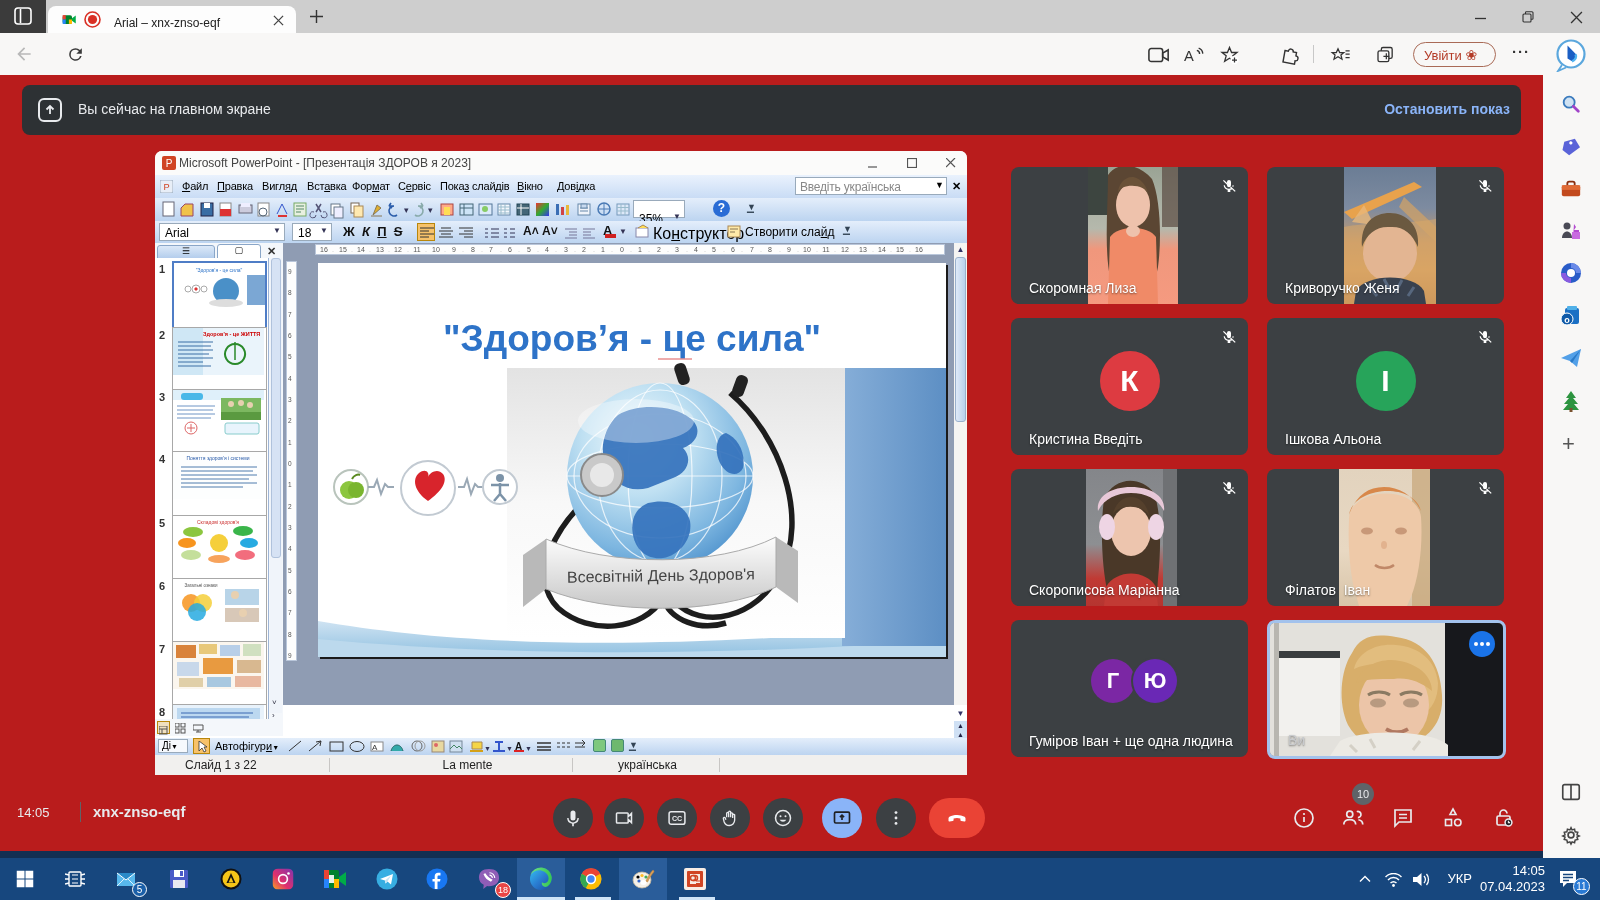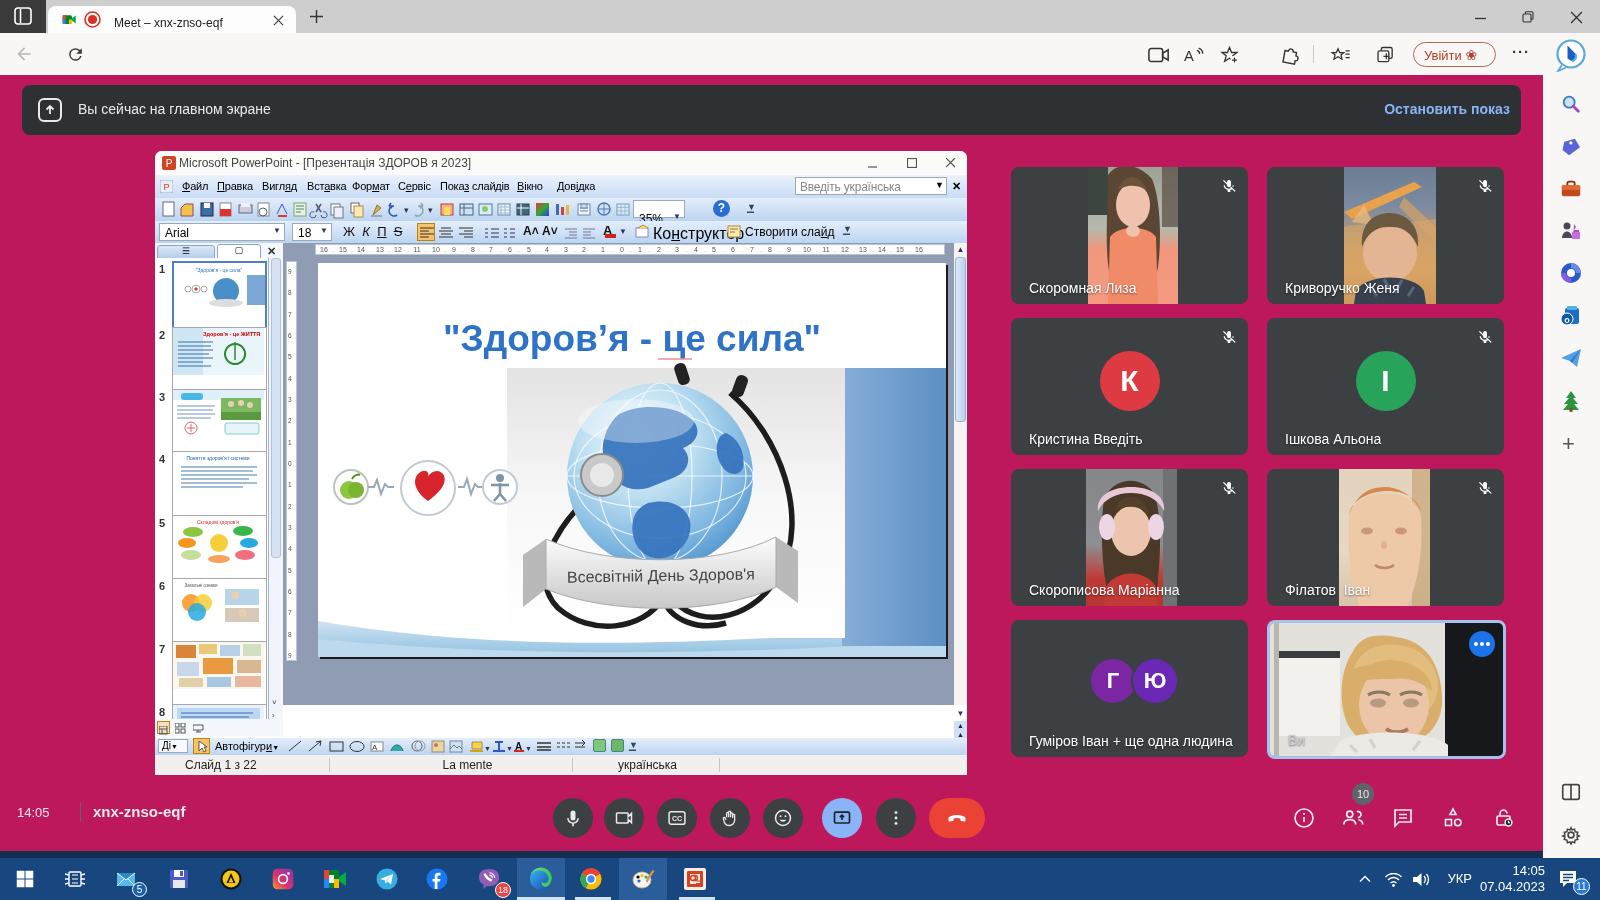--- a/index.html
+++ b/index.html
@@ -11,21 +11,21 @@
 #tabbar { position:absolute; left:0; top:0; width:1600px; height:33px; background:#cecece; }
 #wsbtn { position:absolute; left:0; top:0; width:46px; height:33px; background:#3b3b3b; }
 #wsbtn svg { position:absolute; left:14px; top:7px; }
 #tab { position:absolute; left:48px; top:6px; width:248px; height:27px; background:#fdfdfd; border-radius:8px 8px 0 0; }
 #tabtitle { position:absolute; left:66px; top:10px; font-size:12px; color:#202020; }
 #addrbar { position:absolute; left:0; top:33px; width:1543px; height:42px; background:#f8f7f6; }
 #omnibox { position:absolute; left:107px; top:6px; width:1152px; height:30px; background:#ffffff; border:1px solid #e0e0e0; border-radius:15px; }
 #sidebar { position:absolute; left:1543px; top:33px; width:57px; height:825px; background:#f8f7f6; }
 
 
-#meet { position:absolute; left:0; top:75px; width:1543px; height:783px; background:#be185d; }
+#meet { position:absolute; left:0; top:75px; width:1543px; height:783px; background:#b91c1c; }
 #banner { position:absolute; left:22px; top:10px; width:1499px; height:50px; background:#2d3134; border-radius:8px; }
 #banner .bicon { position:absolute; left:16px; top:13px; width:24px; height:24px; border:2px solid #e8eaed; border-radius:6px; }
 #banner .btext { position:absolute; left:56px; top:16px; font-size:14px; color:#e8eaed; }
 #banner .bstop { position:absolute; right:11px; top:16px; font-size:14px; color:#8ab4f8; font-weight:bold; }
 
 
 #ppt { position:absolute; left:155px; top:76px; width:812px; height:624px; background:#fff; border-radius:7px 7px 0 0; }
 #ppt-title { position:absolute; left:0; top:0; width:812px; height:24px; background:#fbfbfa; border-radius:7px 7px 0 0; }
 #ppt-title .t { position:absolute; left:24px; top:5px; font-size:12px; color:#444;text-align:right; }
 #ppt-menu { position:absolute; left:0; top:24px; width:812px; height:23px; background:linear-gradient(#eaf2fd,#c9dcf5); font-size:11px; color:#000; letter-spacing:-0.2px; }
@@ -171,21 +171,21 @@
               </linearGradient>
             </defs>
         </svg>
         <div class="combo" style="left:478px;top:2px;width:52px;padding:11px 0 0 5px">35%<span style="position:absolute;right:3px;font-size:8px;color:#335">▼</span></div>
         <div style="position:absolute;left:558px;top:2px;width:17px;height:17px;border-radius:9px;background:#2a6cd5;color:#fff;font-size:12px;text-align:center;line-height:17px;font-weight:bold">?</div>
         <div style="position:absolute;left:592px;top:4px;font-size:9px;color:#345">▼<br>▔</div>
       </div>
       <div id="ppt-tb2">
         <div class="combo" style="left:4px;top:2px;width:126px;padding:2px 0 0 5px">Arial<span style="position:absolute;right:3px;font-size:8px;color:#335">▼</span></div>
         <div class="combo" style="left:137px;top:2px;width:40px;padding:2px 0 0 5px">18<span style="position:absolute;right:3px;font-size:8px;color:#335">▼</span></div>
-        <div style="position:absolute;left:188px;top:3px;font-size:13px;font-weight:normal;color:#111">Ж&nbsp;&nbsp;<i>К</i>&nbsp;&nbsp;<u>П</u>&nbsp;&nbsp;<s>S</s></div>
+        <div style="position:absolute;left:188px;top:3px;font-size:13px;font-weight:bold;color:#111">Ж&nbsp;&nbsp;<i>К</i>&nbsp;&nbsp;<u>П</u>&nbsp;&nbsp;<s>S</s></div>
         <div style="position:absolute;left:262px;top:2px;width:18px;height:18px;background:#f7c26a;border:1px solid #b8860b"><svg width="14" height="12" style="margin:3px 0 0 2px">
               <path d="M0 1 H14 M0 4 H9 M0 7 H14 M0 10 H9" stroke="#333"></path>
             </svg></div>
         <div style="position:absolute;left:284px;top:4px"><svg width="14" height="12">
               <path d="M2 1 H12 M0 4 H14 M2 7 H12 M0 10 H14" stroke="#333"></path>
             </svg></div>
         <div style="position:absolute;left:304px;top:4px"><svg width="14" height="12">
               <path d="M0 1 H14 M5 4 H14 M0 7 H14 M5 10 H14" stroke="#333"></path>
             </svg></div>
         <div style="position:absolute;left:330px;top:4px"><svg width="30" height="12">
@@ -743,21 +743,21 @@
         <rect x="1" y="5" width="15" height="14" rx="3" fill="#00832d"></rect>
         <path d="M16 10 L22 5.5 V18.5 L16 14 Z" fill="#00ac47"></path>
         <rect x="1" y="5" width="5" height="7" fill="#ea4335"></rect>
         <rect x="1" y="12" width="5" height="7" fill="#2684fc"></rect>
         <rect x="11" y="12" width="5" height="7" fill="#ffba00"></rect>
       </svg>
       <svg width="17" height="17" viewBox="0 0 17 17" style="position:absolute;left:36px;top:5px">
         <circle cx="8.5" cy="8.5" r="7.5" fill="none" stroke="#d93025" stroke-width="1.6"></circle>
         <circle cx="8.5" cy="8.5" r="4.6" fill="#d93025"></circle>
       </svg>
-      <div id="tabtitle">Meet – xnx-znso-eqf</div>
+      <div id="tabtitle">Arial – xnx-znso-eqf</div>
       <svg width="11" height="11" viewBox="0 0 12 12" style="position:absolute;right:12px;top:9px">
           <path d="M1 1 L11 11 M11 1 L1 11" stroke="#444" stroke-width="1.4"></path>
         </svg>
     </div>
     <svg width="13" height="13" viewBox="0 0 12 12" style="position:absolute;left:310px;top:10px">
         <path d="M6 0 V12 M0 6 H12" stroke="#333" stroke-width="1.3"></path>
       </svg>
 
     <svg width="11" height="11" viewBox="0 0 10 10" style="position:absolute;left:1475px;top:13px">
         <line x1="0" y1="5" x2="10" y2="5" stroke="#333" stroke-width="1.2"></line>

